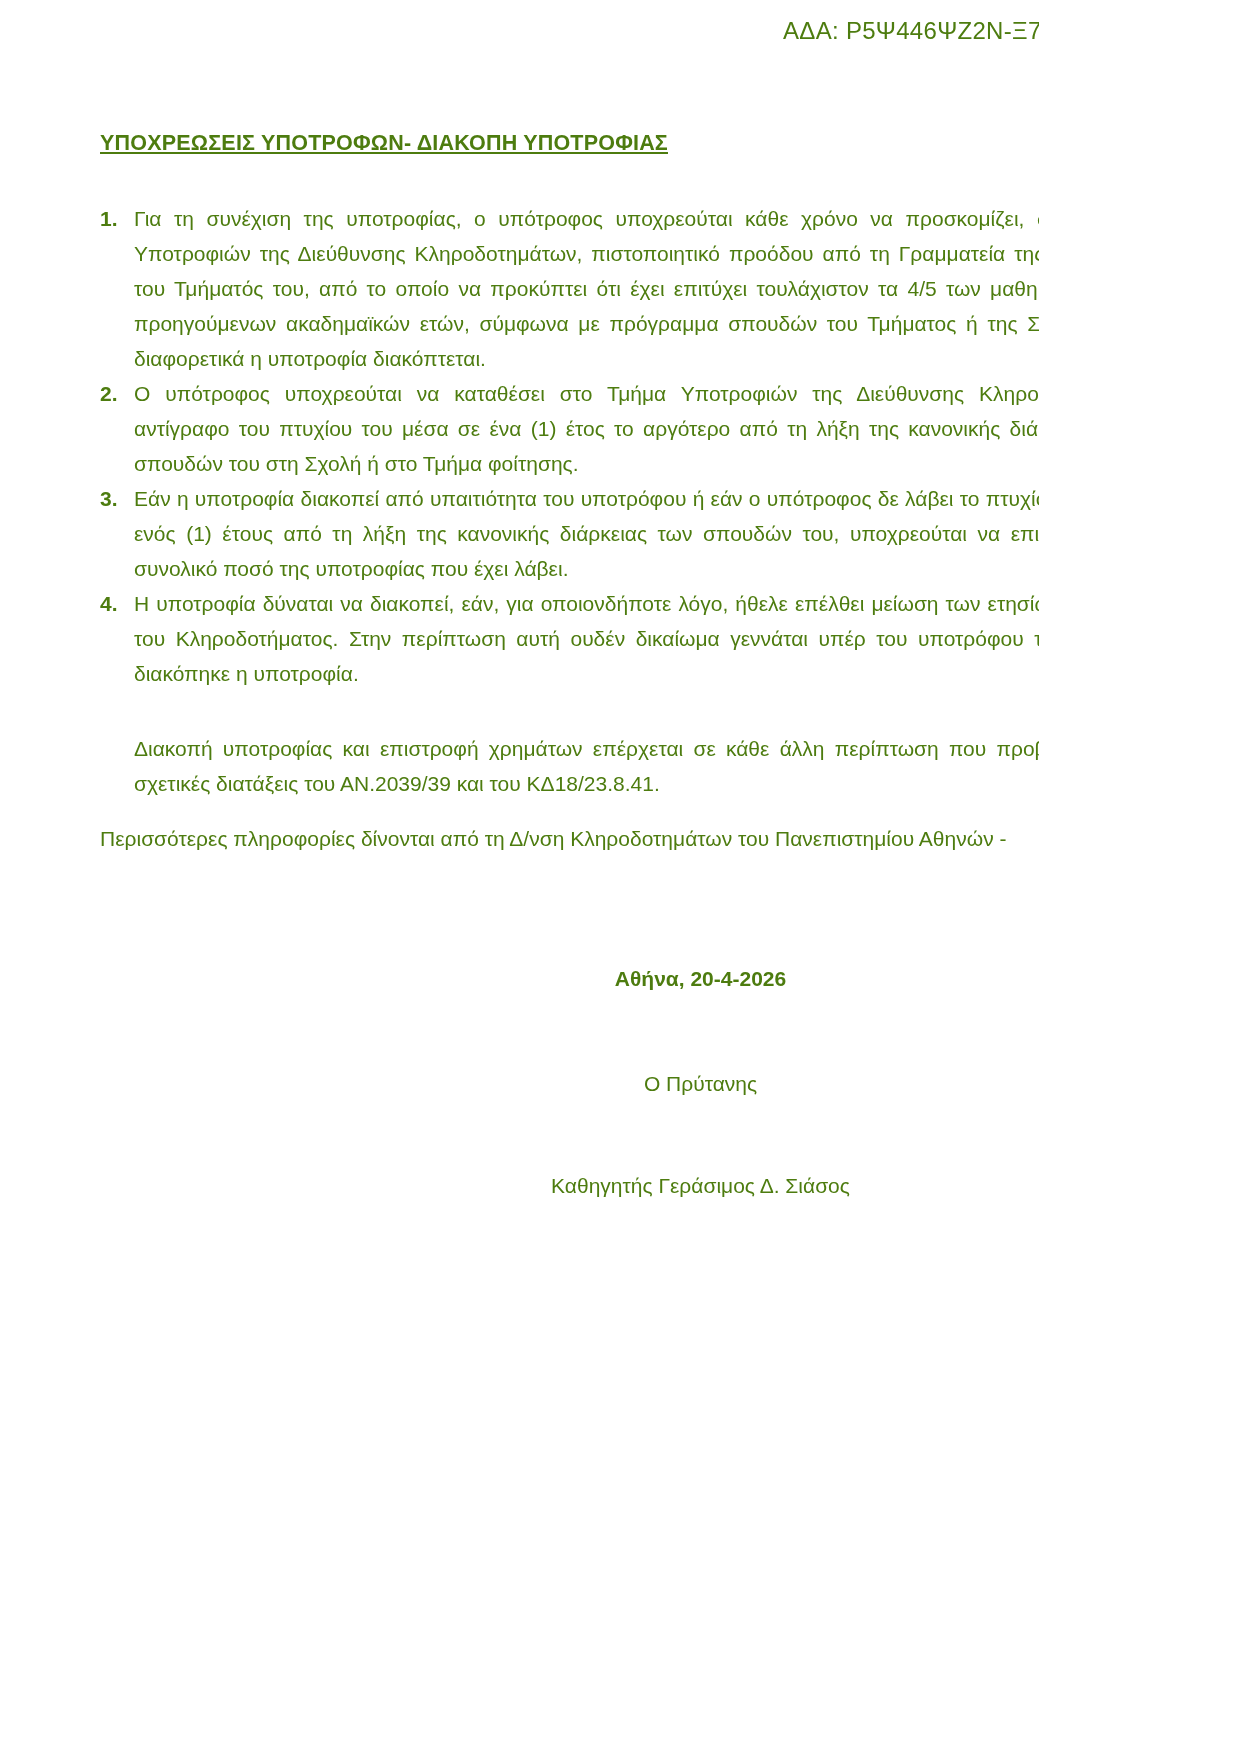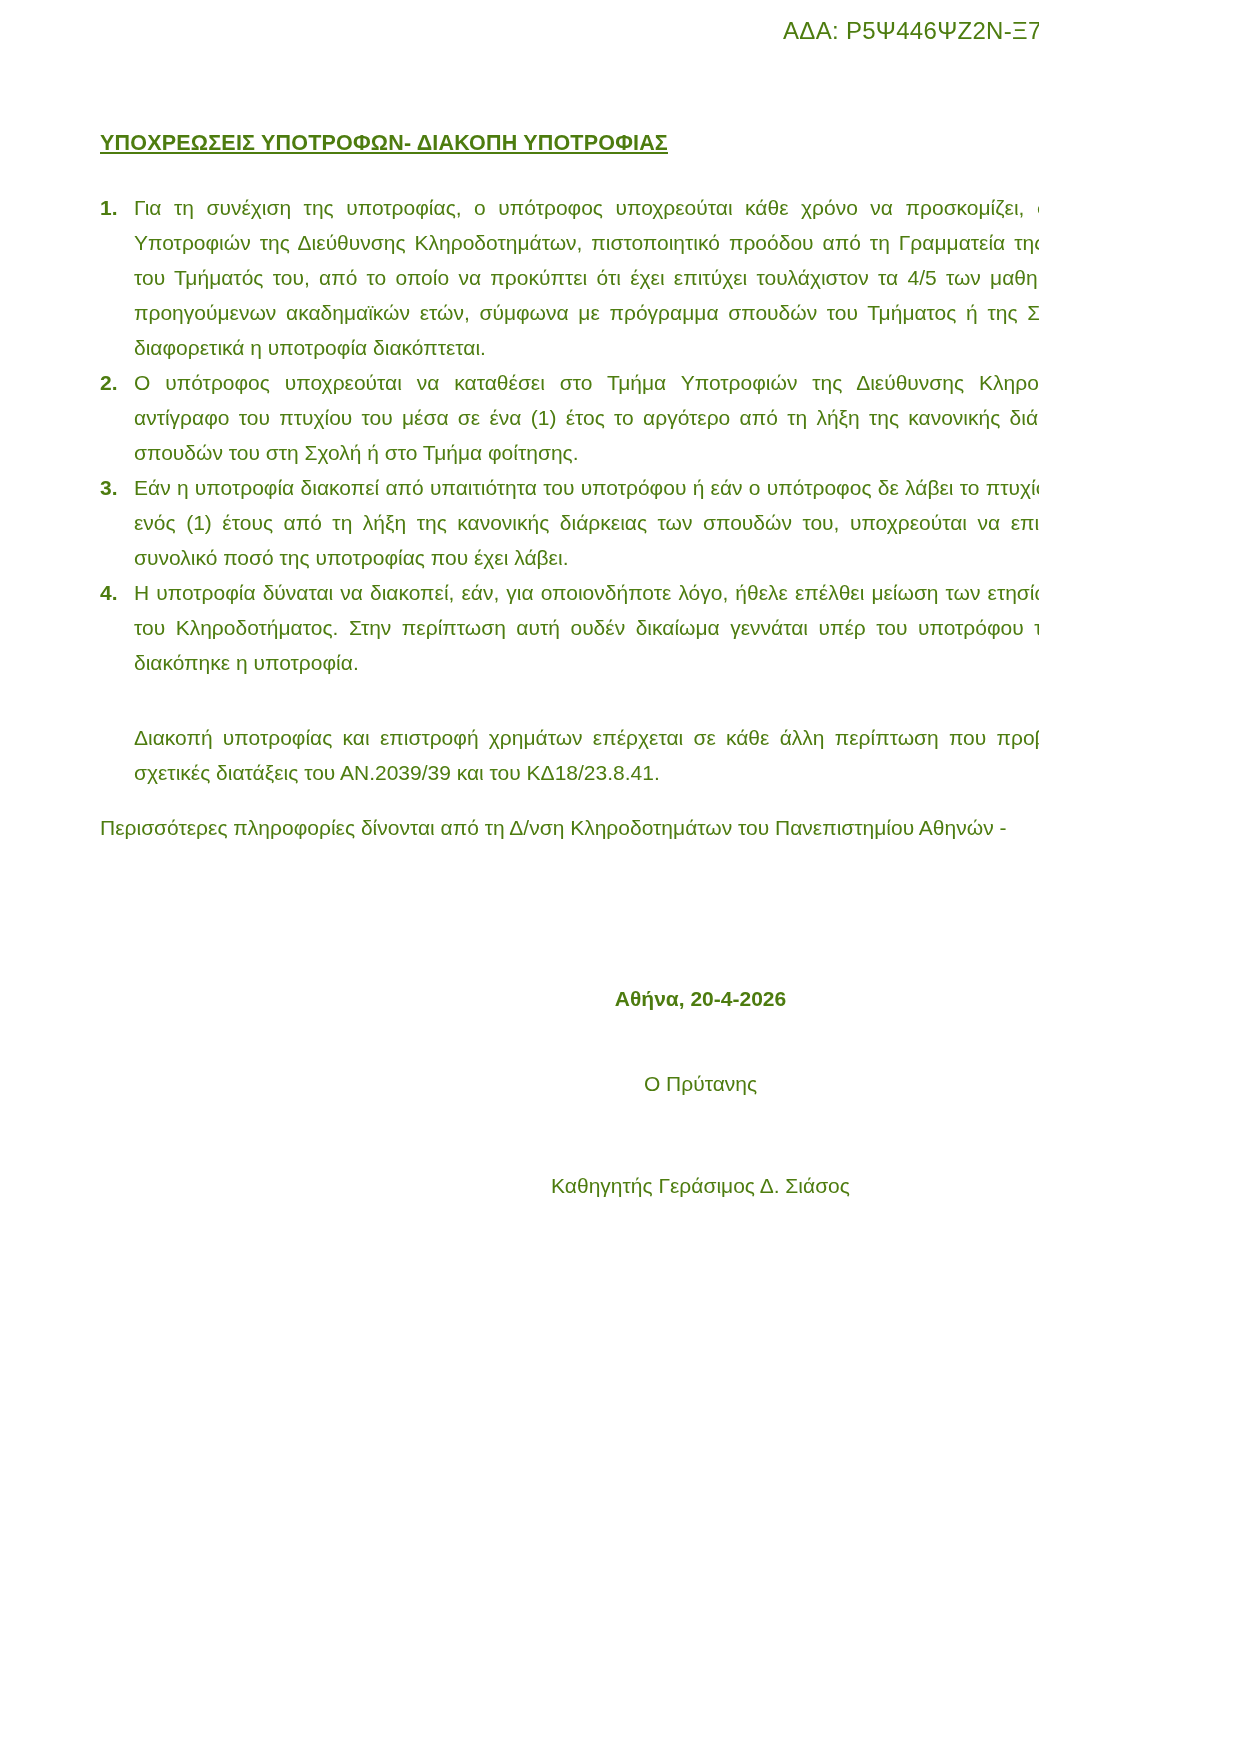--- a/index.html
+++ b/index.html
@@ -28,21 +28,21 @@
     position: absolute;
     top: 126px;
     left: 100px;
     width: 1041px;
   }
   .doc-heading {
     font-weight: bold;
     text-decoration: underline;
     font-size: 21.5px;
     letter-spacing: 0.2px;
-    margin-bottom: 29px;
+    margin-bottom: 40px;
     white-space: nowrap;
   }
   .num-list { list-style: none; }
   .list-item {
     position: relative;
     padding-left: 34px;
     text-align: justify;
   }
   .list-number {
     position: absolute;
@@ -58,21 +58,21 @@
   .info-paragraph {
     margin-top: 20px;
   }
   .sig-line {
     position: absolute;
     left: 180px;
     width: 1041px;
     text-align: center;
     white-space: nowrap;
   }
-  .sig-date { top: 961px; font-weight: bold; margin-top: 20px; }
+  .sig-date { top: 961px; font-weight: bold; }
   .sig-title { top: 1066px; }
   .sig-name { top: 1168px; text-align: center; }
 </style>
 </head>
 <body>
 
 <div class="page">
 
   <div class="ada-line">
     <span>ΑΔΑ:</span>

